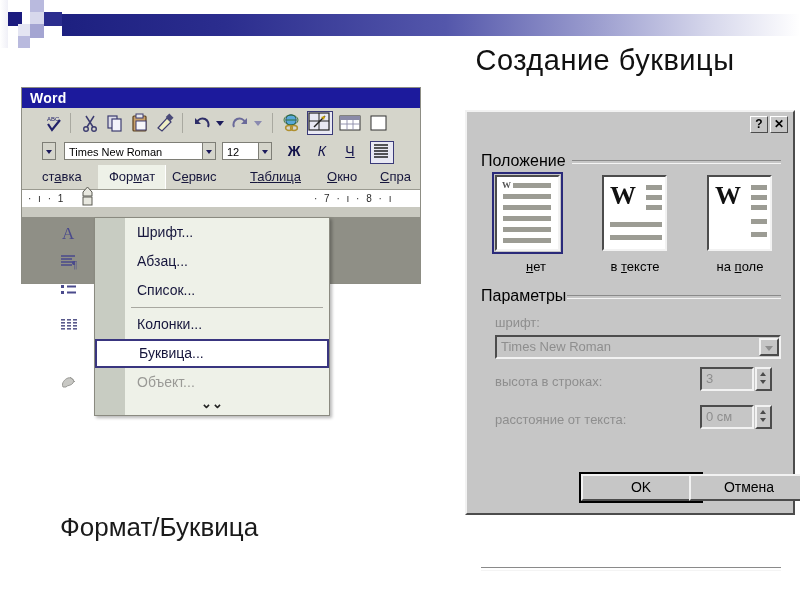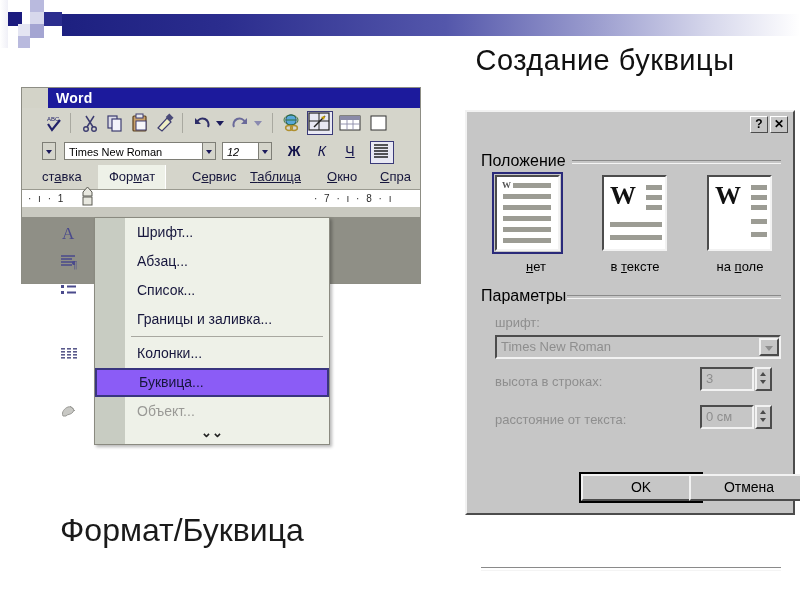--- a/index.html
+++ b/index.html
@@ -43,21 +43,21 @@
     color: #111111;
     letter-spacing: 0.5px;
     white-space: nowrap;
   }
 
   
   #caption {
     position: absolute;
     left: 60px;
     top: 512px;
-    font-size: 32px;
+    font-size: 26px;
     color: #1a1a1a;
     white-space: nowrap;
   }
 
   
   #word-window {
     position: absolute;
     left: 22px;
     top: 88px;
     width: 398px;
@@ -71,21 +71,20 @@
     left: 0; top: 0;
     width: 398px; height: 20px;
     background: #1c1a9c;
     color: #ffffff;
     font-size: 14px;
     font-weight: bold;
     line-height: 20px;
     padding-left: 8px;
     box-sizing: border-box;
     letter-spacing: 0.3px;
-    margin-left: 26px;
   }
   #word-toolbar1 {
     position: absolute;
     left: 0; top: 20px;
     width: 398px; height: 30px;
     background: #d5d5cb;
     border-bottom: 1px solid #b6b6ac;
   }
   .tb-icon {
     position: absolute;
@@ -220,21 +219,21 @@
     height: 29px;
     line-height: 29px;
     padding-left: 42px;
     font-size: 14px;
     color: #16163c;
     box-sizing: border-box;
     white-space: nowrap;
   }
   .menu-item.disabled { color: #9a9a96; }
   .menu-item.selected {
-    background: #8b5cf6;
+    background: #ffffff;
     border: 2px solid #39357f;
     box-sizing: border-box;
     line-height: 25px;
   }
   .menu-sep {
     height: 1px;
     margin: 2px 6px 2px 36px;
     background: #a8a8a0;
   }
   .menu-icon {
@@ -513,36 +512,36 @@
       <svg width="20" height="20" viewBox="0 0 20 20">
         <rect x="3" y="3" width="15" height="14" fill="#ffffff" stroke="#333" stroke-width="1"></rect>
       </svg>
     </span>
   </div>
 
   <div id="word-toolbar2">
     <span class="combo-arrow" style="left:20px;"></span>
     <span class="combo" style="left:42px; width:152px;">Times New Roman</span>
     <span class="combo-arrow" style="left:180px;"></span>
-    <span class="combo" style="left:200px; width:50px;font-style:italic;">12</span>
+    <span class="combo" style="left:200px; width:50px;">12</span>
     <span class="combo-arrow" style="left:236px;"></span>
     <span class="fmt-btn" style="left:262px; font-weight:bold;">Ж</span>
     <span class="fmt-btn" style="left:290px; font-style:italic;">К</span>
     <span class="fmt-btn" style="left:318px; text-decoration:underline;">Ч</span>
     <span class="tb-icon" style="left:348px; top:3px; width:22px; height:21px; border:1px solid #3a3a78; background:#e9e9f4;">
       <svg width="20" height="19" viewBox="0 0 20 19">
         <path d="M3 3 H17 M3 6 H17 M3 9 H17 M3 12 H17 M3 15 H17" stroke="#222" stroke-width="1.4"></path>
       </svg>
     </span>
   </div>
 
   <div id="word-menubar">
     <span class="menu-top" style="left:20px;">ст<u>а</u>вка</span>
     <span class="menu-top" id="menu-top-format" style="left:76px; width:68px; text-align:center;">Фор<u>м</u>ат</span>
-    <span class="menu-top" style="left:170px;">С<u>е</u>рвис</span>
+    <span class="menu-top" style="left:150px;">С<u>е</u>рвис</span>
     <span class="menu-top" style="left:228px;text-decoration:underline;"><u>Т</u>аблица</span>
     <span class="menu-top" style="left:305px;"><u>О</u>кно</span>
     <span class="menu-top" style="left:358px;"><u>С</u>пра</span>
   </div>
 
   <div id="word-ruler">
     <span id="ruler-left" style="left:6px;">·  ı  ·  1</span>
     <span id="ruler-right" style="left:292px;">·  7  ·  ı  ·  8  ·  ı</span>
   </div>
   <div id="ruler-marker">
@@ -583,24 +582,20 @@
     <span class="menu-icon">
       <svg width="20" height="19" viewBox="0 0 20 19">
         <rect x="2" y="4" width="3" height="3" fill="#4a4a8c"></rect>
         <rect x="2" y="10" width="3" height="3" fill="#4a4a8c"></rect>
         <path d="M8 5.5 H17 M8 11.5 H17" stroke="#4a4a8c" stroke-width="1.8"></path>
       </svg>
     </span>
     <span>Список...</span>
   </div>
 
-  <div class="menu-item">
-    <span class="menu-icon"></span>
-    <span>Границы и заливка...</span>
-  </div>
 
   <div class="menu-sep"></div>
 
   <div class="menu-item">
     <span class="menu-icon">
       <svg width="20" height="19" viewBox="0 0 20 19">
         <g fill="#5a5a8c">
           <rect x="2" y="4" width="4" height="1.6"></rect>
             <rect x="2" y="7" width="4" height="1.6"></rect>
             <rect x="2" y="10" width="4" height="1.6"></rect>

